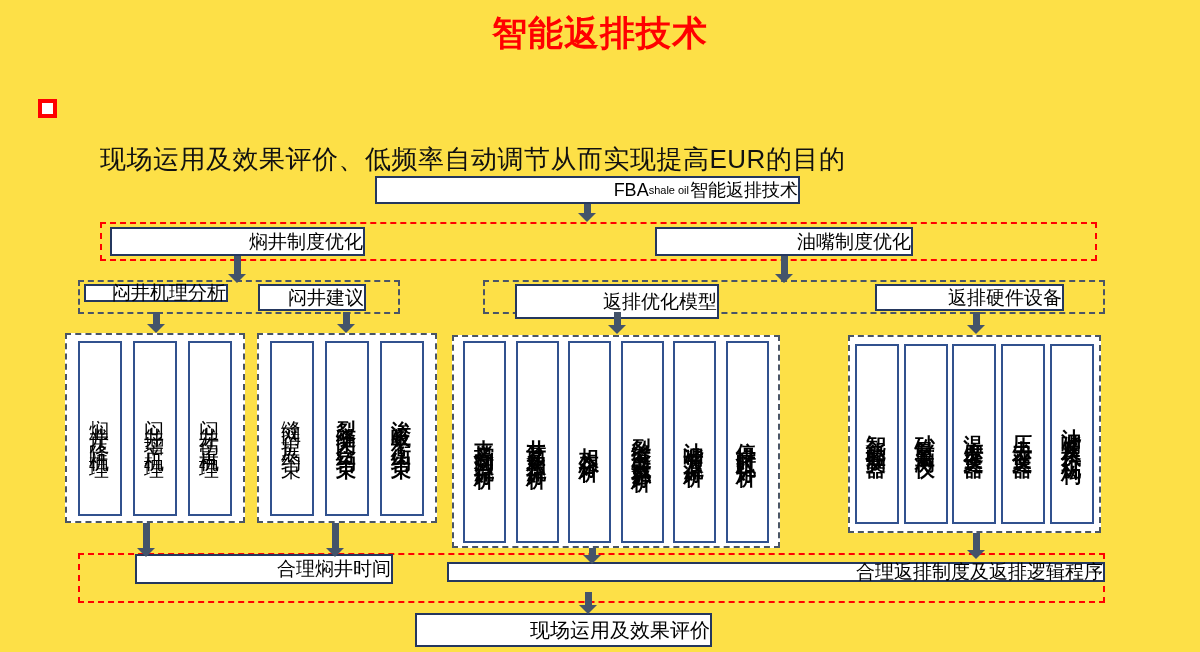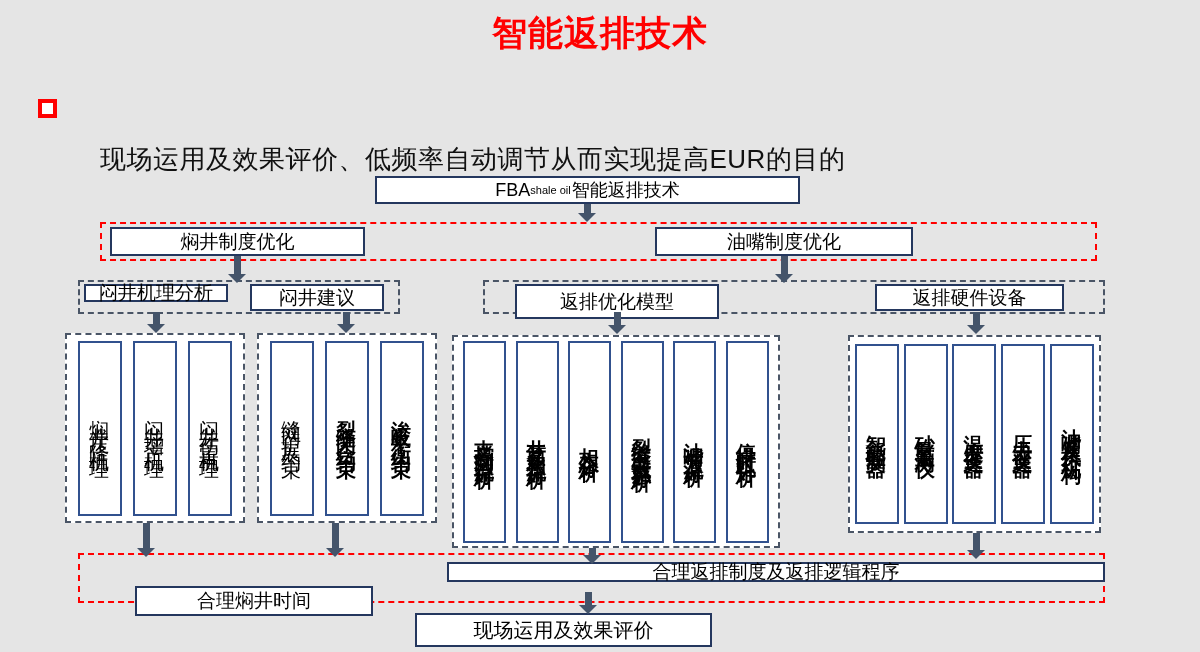--- a/index.html
+++ b/index.html
@@ -1,34 +1,34 @@
 <!DOCTYPE html>
 <html style="--red: #FF0000; --navy: #24375E; --colb: #31518E; --arrow: #44546A; --gray: #4A5566;"><head>
 <meta charset="utf-8">
 <style>
   :root{
     --red:#FF0000; --navy:#24375E; --colb:#31518E; --arrow:#44546A; --gray:#4A5566;
   }
   *{box-sizing:border-box;margin:0;padding:0}
   html,body{background:#fff}
   body{font-family:"Liberation Sans", sans-serif; color:#000;}
-  .canvas{position:relative;width:1200px;height:652px;background:#e5e5e5;overflow:hidden}
+  .canvas{position:relative;width:1200px;height:652px;background:#fde047;overflow:hidden}
 
   .title{position:absolute;left:0;right:0;top:10px;text-align:center;
          font-size:35px;font-weight:bold;color:var(--red);letter-spacing:1px}
 
   .bullet{position:absolute;left:38px;top:99px;width:19px;height:19px;
           border:4px solid var(--red);background:#fff}
   .para{position:absolute;font-size:26px;color:#111;white-space:nowrap;letter-spacing:0.5px}
   .para1{left:68px;top:92px}
   .para2{left:100px;top:142px}
 
   
   .sbox{position:absolute;background:#fff;border:2px solid var(--navy);
-        display:flex;align-items:center;justify-content:center;
+        display:flex;align-items:center;justify-content:flex-end;
         font-size:19px;color:#000;z-index:2;white-space:nowrap}
   .sbox sup{font-size:11px;line-height:0;margin-right:1px}
 
   
   .rdash{position:absolute;border:2px dashed var(--red);z-index:1}
   .gdash{position:absolute;border:2px dashed var(--gray);z-index:1}
 
   
   .vgroup{position:absolute;border:2px dashed var(--gray);background:#fff;
           display:flex;justify-content:space-evenly;align-items:center;z-index:1}
@@ -62,21 +62,21 @@
       <sup>shale oil</sup>
       <span>智能返排技术</span>
   </div>
 
   <div class="rdash" style="left:100px;top:222px;width:997px;height:39px"></div>
   <div class="sbox" style="left:655px;top:227px;width:258px;height:29px">油嘴制度优化</div>
   <div class="sbox" style="left:110px;top:227px;width:255px;height:29px">焖井制度优化</div>
 
   <div class="gdash" style="left:78px;top:280px;width:322px;height:34px"></div>
   <div class="sbox" style="left:84px;top:284px;width:144px;height:18px">闷井机理分析</div>
-  <div class="sbox" style="left:250px;top:284px;width:134px;height:27px">闷井建议</div>
+  <div class="sbox" style="left:258px;top:284px;width:108px;height:27px">闷井建议</div>
 
   <div class="gdash" style="left:483px;top:280px;width:622px;height:34px"></div>
   <div class="sbox" style="left:515px;top:284px;width:204px;height:35px">返排优化模型</div>
   <div class="sbox" style="left:875px;top:284px;width:189px;height:27px">返排硬件设备</div>
 
   <div class="vgroup v12" style="left:65px;top:333px;width:180px;height:190px">
     <div class="vcol">焖井压降机理</div>
     <div class="vcol">闷井增产机理</div>
     <div class="vcol">闷井伤害机理</div>
   </div>
@@ -98,21 +98,21 @@
 
   <div class="vgroup v4" style="left:848px;top:335px;width:253px;height:198px">
     <div class="vcol bold">智能控制器</div>
     <div class="vcol bold">砂量监测仪</div>
     <div class="vcol bold">温度变送器</div>
     <div class="vcol bold">压力变送器</div>
     <div class="vcol bold">油嘴及执行机构</div>
   </div>
 
   <div class="rdash" style="left:78px;top:553px;width:1027px;height:50px"></div>
-  <div class="sbox" style="left:135px;top:586px;width:238px;height:30px">合理焖井时间</div>
+  <div class="sbox" style="left:135px;top:554px;width:258px;height:30px">合理焖井时间</div>
   <div class="sbox" style="left:447px;top:562px;width:658px;height:20px">合理返排制度及返排逻辑程序</div>
 
   <div class="sbox" style="left:415px;top:613px;width:297px;height:34px;font-size:20px">现场运用及效果评价</div>
 
   <div class="arrow" style="left:578px;top:204px;height:18px">
       <div class="stem"></div>
       <div class="head"></div>
     </div>
   <div class="arrow" style="left:228px;top:256px;height:27px">
       <div class="stem"></div>

